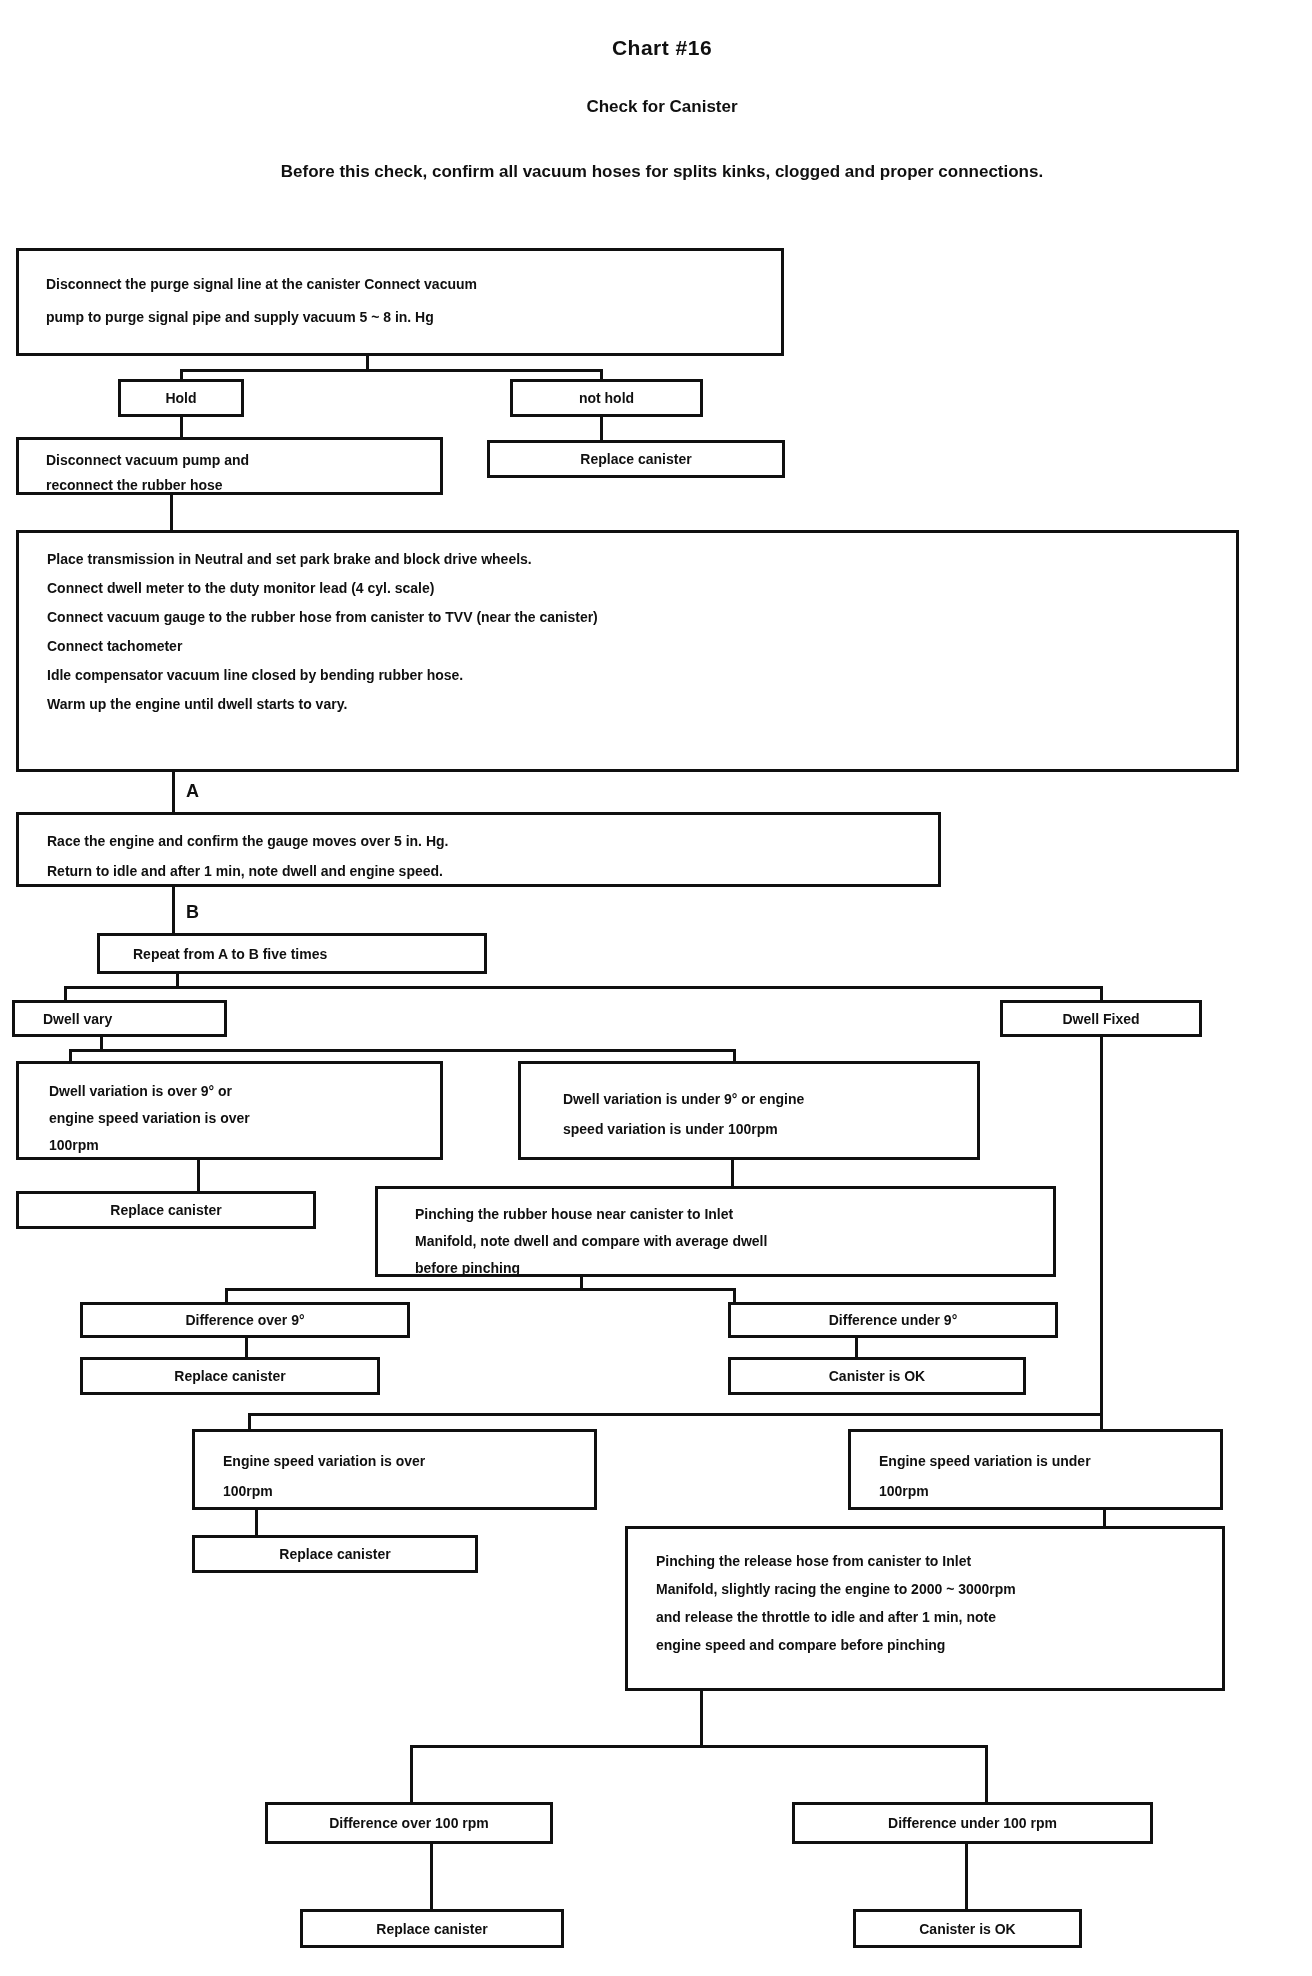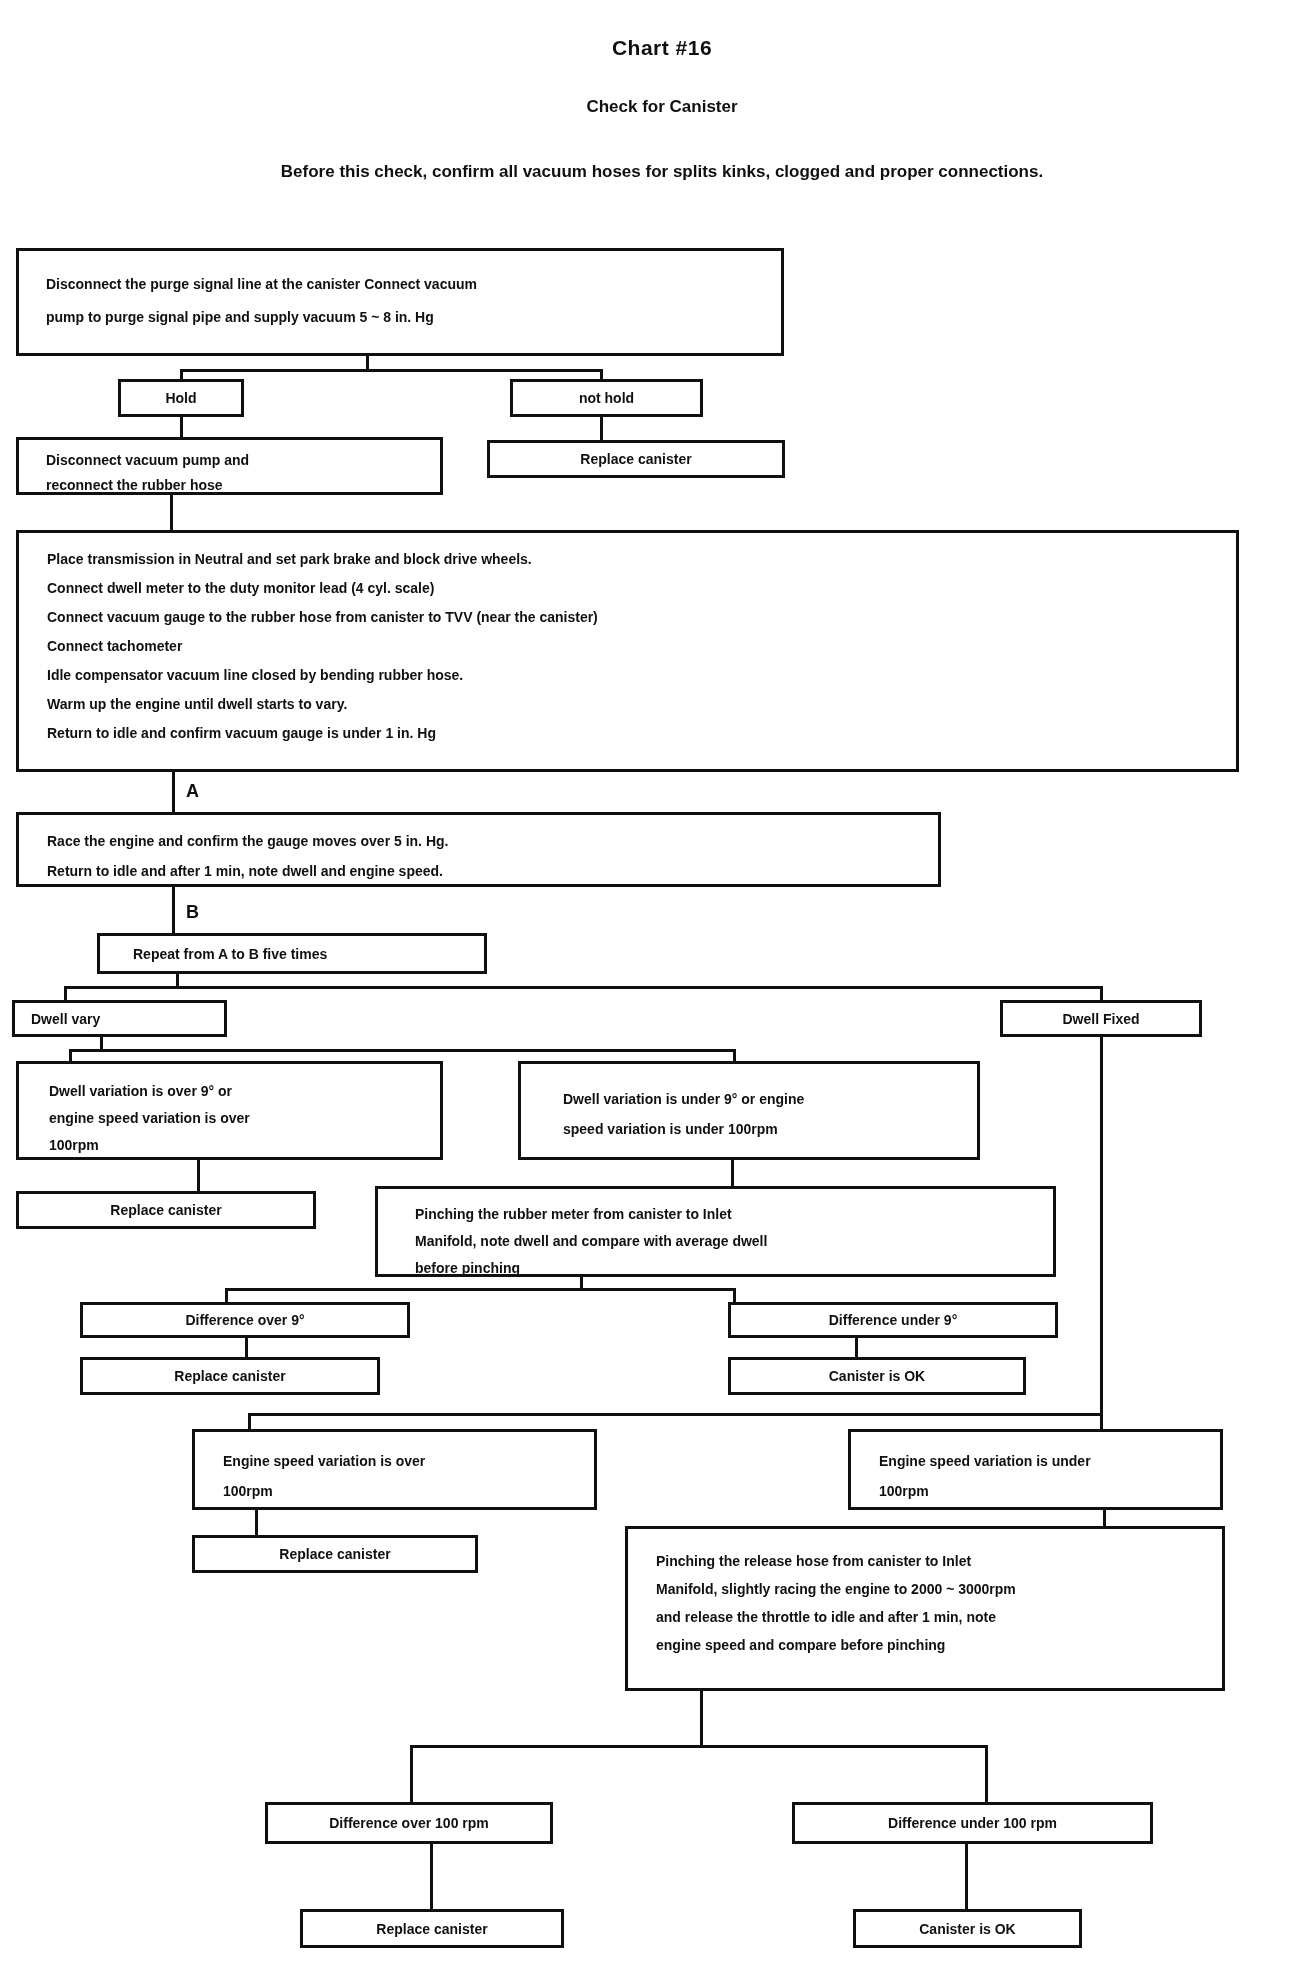--- a/index.html
+++ b/index.html
@@ -49,52 +49,51 @@
 
 <div class="box center" style="left:487px;top:440px;width:298px;height:38px">Replace canister</div>
 
 <div class="box" style="left:16px;top:530px;width:1223px;height:242px;padding:12px 8px 0 28px">
   <div class="tl" style="line-height:29px">Place transmission in Neutral and set park brake and block drive wheels.</div>
   <div class="tl" style="line-height:29px">Connect dwell meter to the duty monitor lead (4 cyl. scale)</div>
   <div class="tl" style="line-height:29px">Connect vacuum gauge to the rubber hose from canister to TVV (near the canister)</div>
   <div class="tl" style="line-height:29px">Connect tachometer</div>
   <div class="tl" style="line-height:29px">Idle compensator vacuum line closed by bending rubber hose.</div>
   <div class="tl" style="line-height:29px">Warm up the engine until dwell starts to vary.</div>
-  <div class="tl" style="line-height:29px">Return to idle and confirm vacuum gauge is under 1 in. Hg</div>
 </div>
 
 <div class="ptlabel" style="left:186px;top:781px">A</div>
 
 <div class="box" style="left:16px;top:812px;width:925px;height:75px;padding:11px 8px 0 28px">
   <div class="tl" style="line-height:30px">Race the engine and confirm the gauge moves over 5 in. Hg.</div>
   <div class="tl" style="line-height:30px">Return to idle and after 1 min, note dwell and engine speed.</div>
 </div>
 
 <div class="ptlabel" style="left:186px;top:902px">B</div>
 
 <div class="box vleft" style="left:97px;top:933px;width:390px;height:41px;padding-left:33px">Repeat from A to B five times</div>
 
-<div class="box vleft" style="left:12px;top:1000px;width:215px;height:37px;padding-left:16px">Dwell vary</div>
+<div class="box vleft" style="left:12px;top:1000px;width:215px;height:37px;padding-left:28px">Dwell vary</div>
 <div class="box center" style="left:1000px;top:1000px;width:202px;height:37px">Dwell Fixed</div>
 
 <div class="box" style="left:16px;top:1061px;width:427px;height:99px;padding:14px 6px 0 30px">
   <div class="tl" style="line-height:27px">Dwell variation is over 9° or</div>
   <div class="tl" style="line-height:27px">engine speed variation is over</div>
   <div class="tl" style="line-height:27px">100rpm</div>
 </div>
 
 <div class="box" style="left:518px;top:1061px;width:462px;height:99px;padding:20px 22px 0 42px">
   <div class="tl" style="line-height:30px">Dwell variation is under 9° or engine</div>
   <div class="tl" style="line-height:30px">speed variation is under 100rpm</div>
 </div>
 
 <div class="box center" style="left:16px;top:1191px;width:300px;height:38px">Replace canister</div>
 
 <div class="box" style="left:375px;top:1186px;width:681px;height:91px;padding:12px 6px 0 37px">
-  <div class="tl" style="line-height:27px">Pinching the rubber meter from canister to Inlet</div>
+  <div class="tl" style="line-height:27px">Pinching the rubber house near canister to Inlet</div>
   <div class="tl" style="line-height:27px">Manifold, note dwell and compare with average dwell</div>
   <div class="tl" style="line-height:27px">before pinching</div>
 </div>
 
 <div class="box center" style="left:80px;top:1302px;width:330px;height:36px">Difference over 9°</div>
 <div class="box center" style="left:728px;top:1302px;width:330px;height:36px">Difference under 9°</div>
 
 <div class="box center" style="left:80px;top:1357px;width:300px;height:38px">Replace canister</div>
 <div class="box center" style="left:728px;top:1357px;width:298px;height:38px">Canister is OK</div>
 

